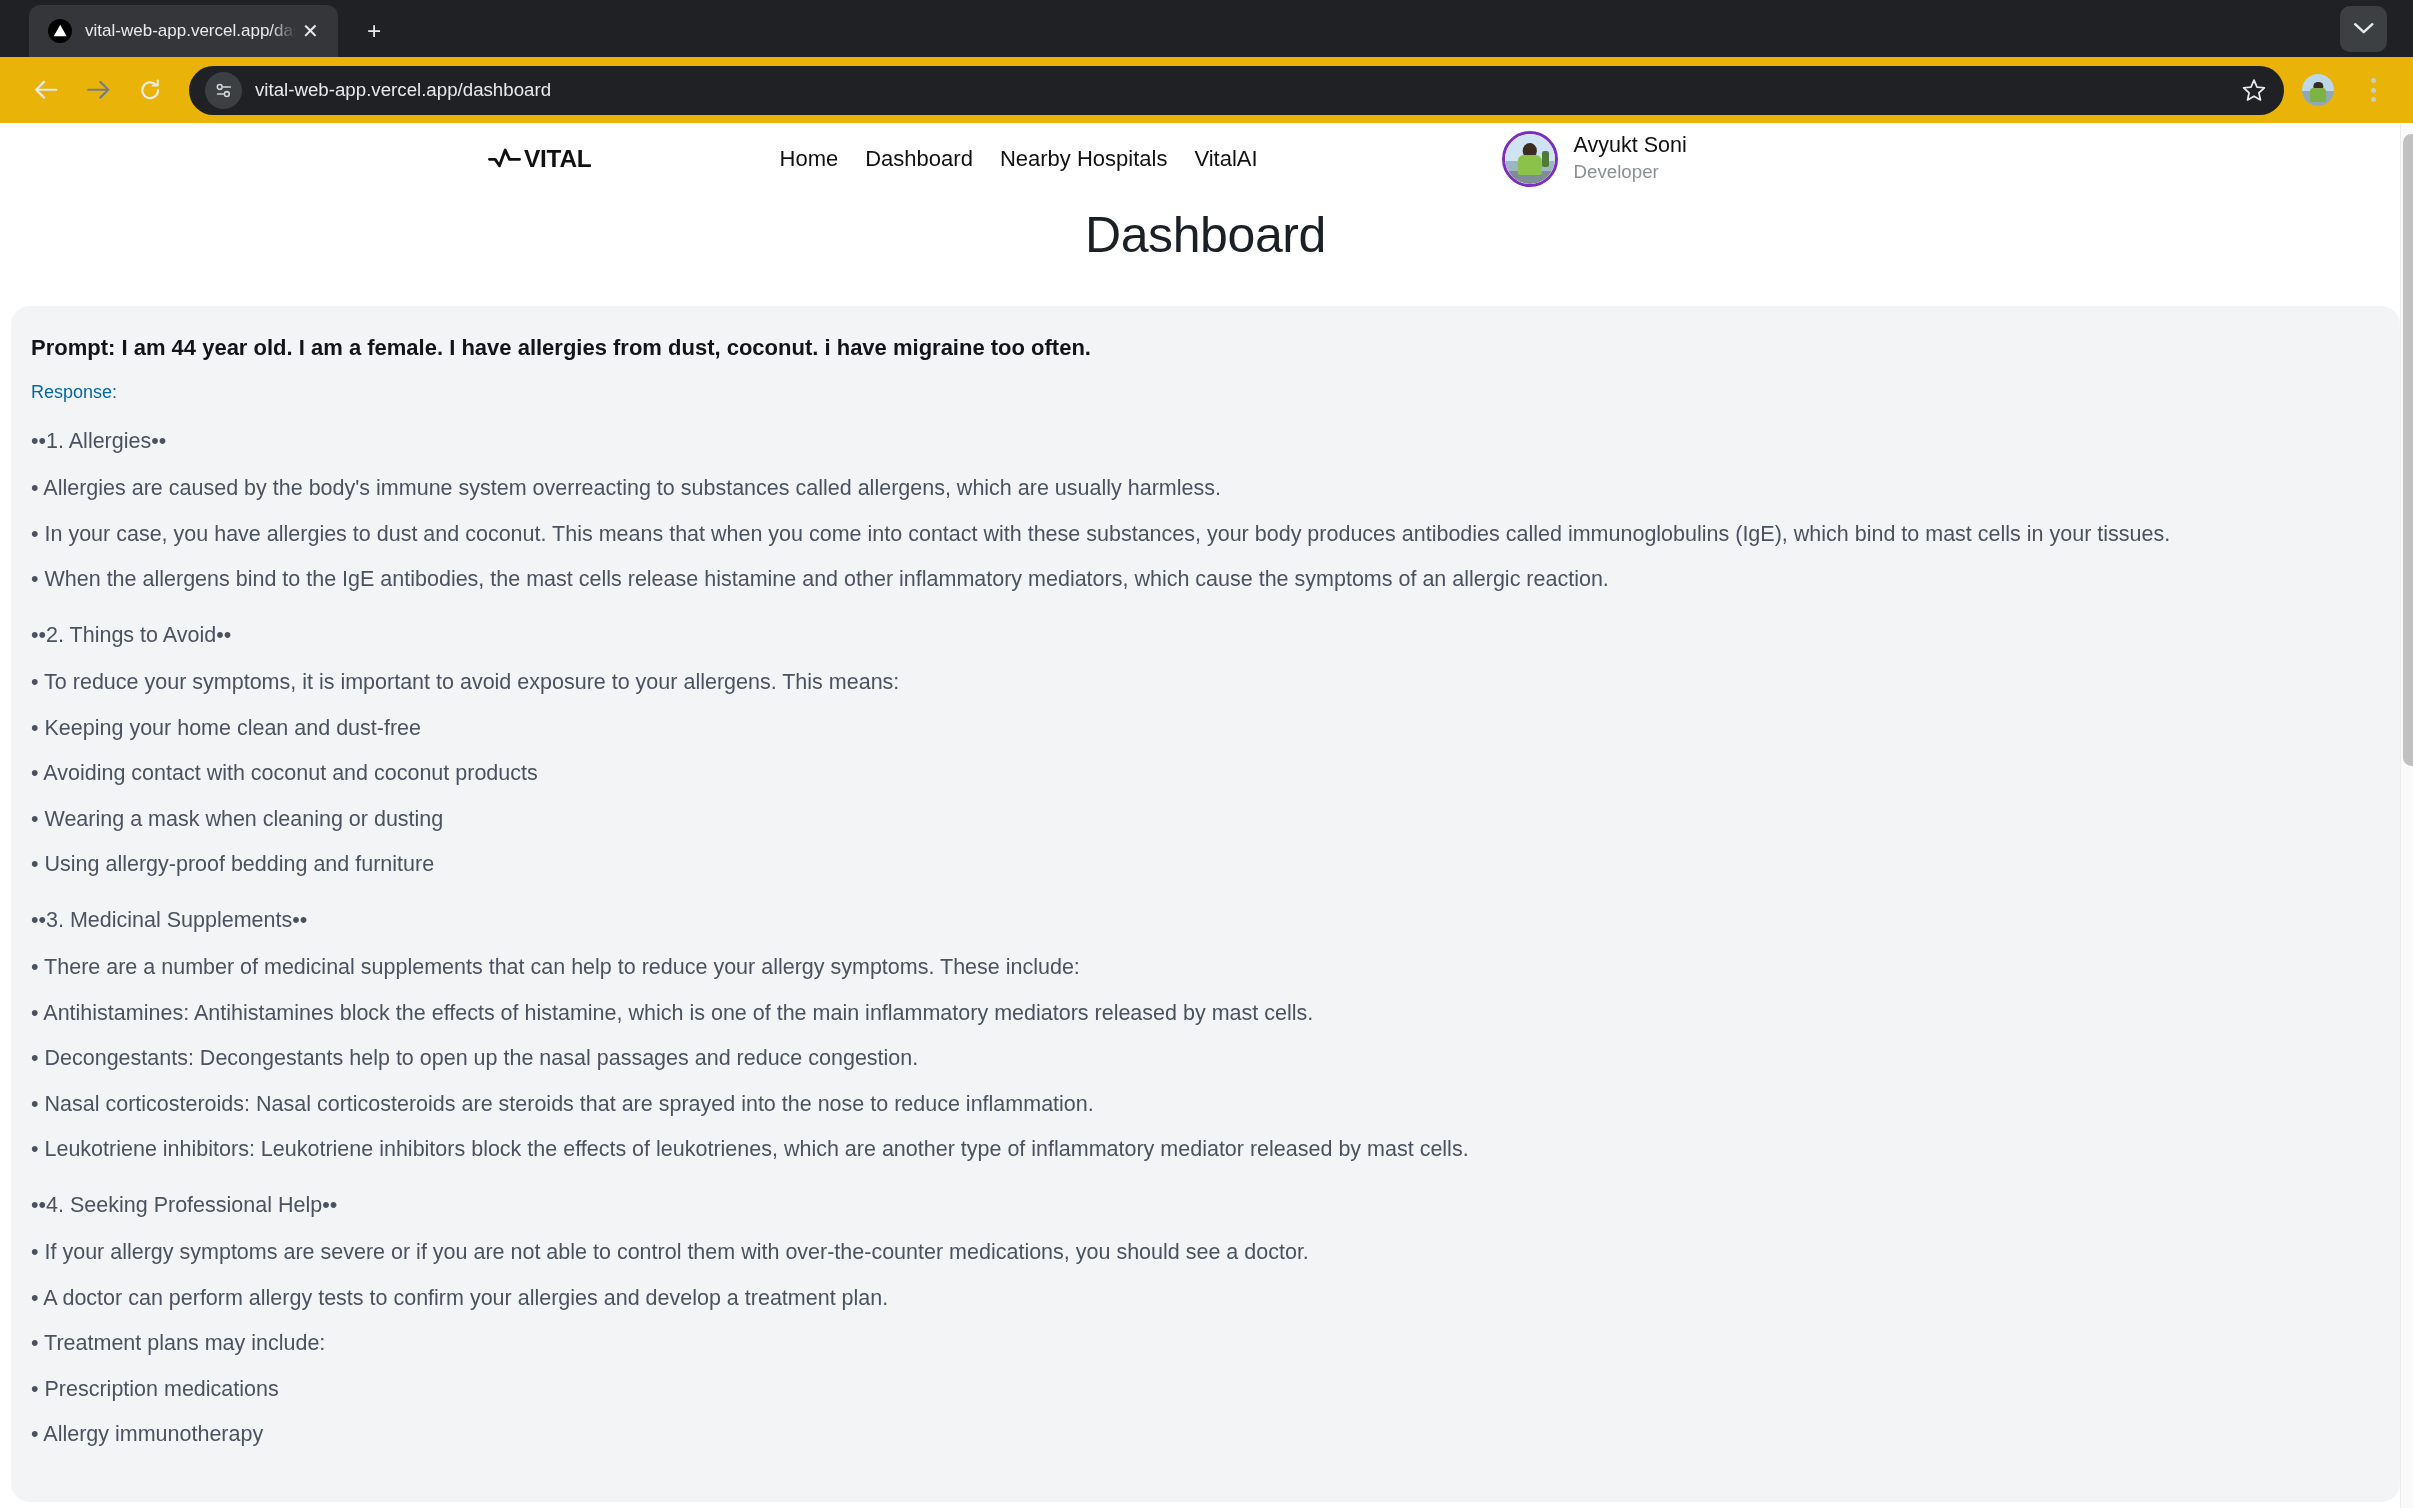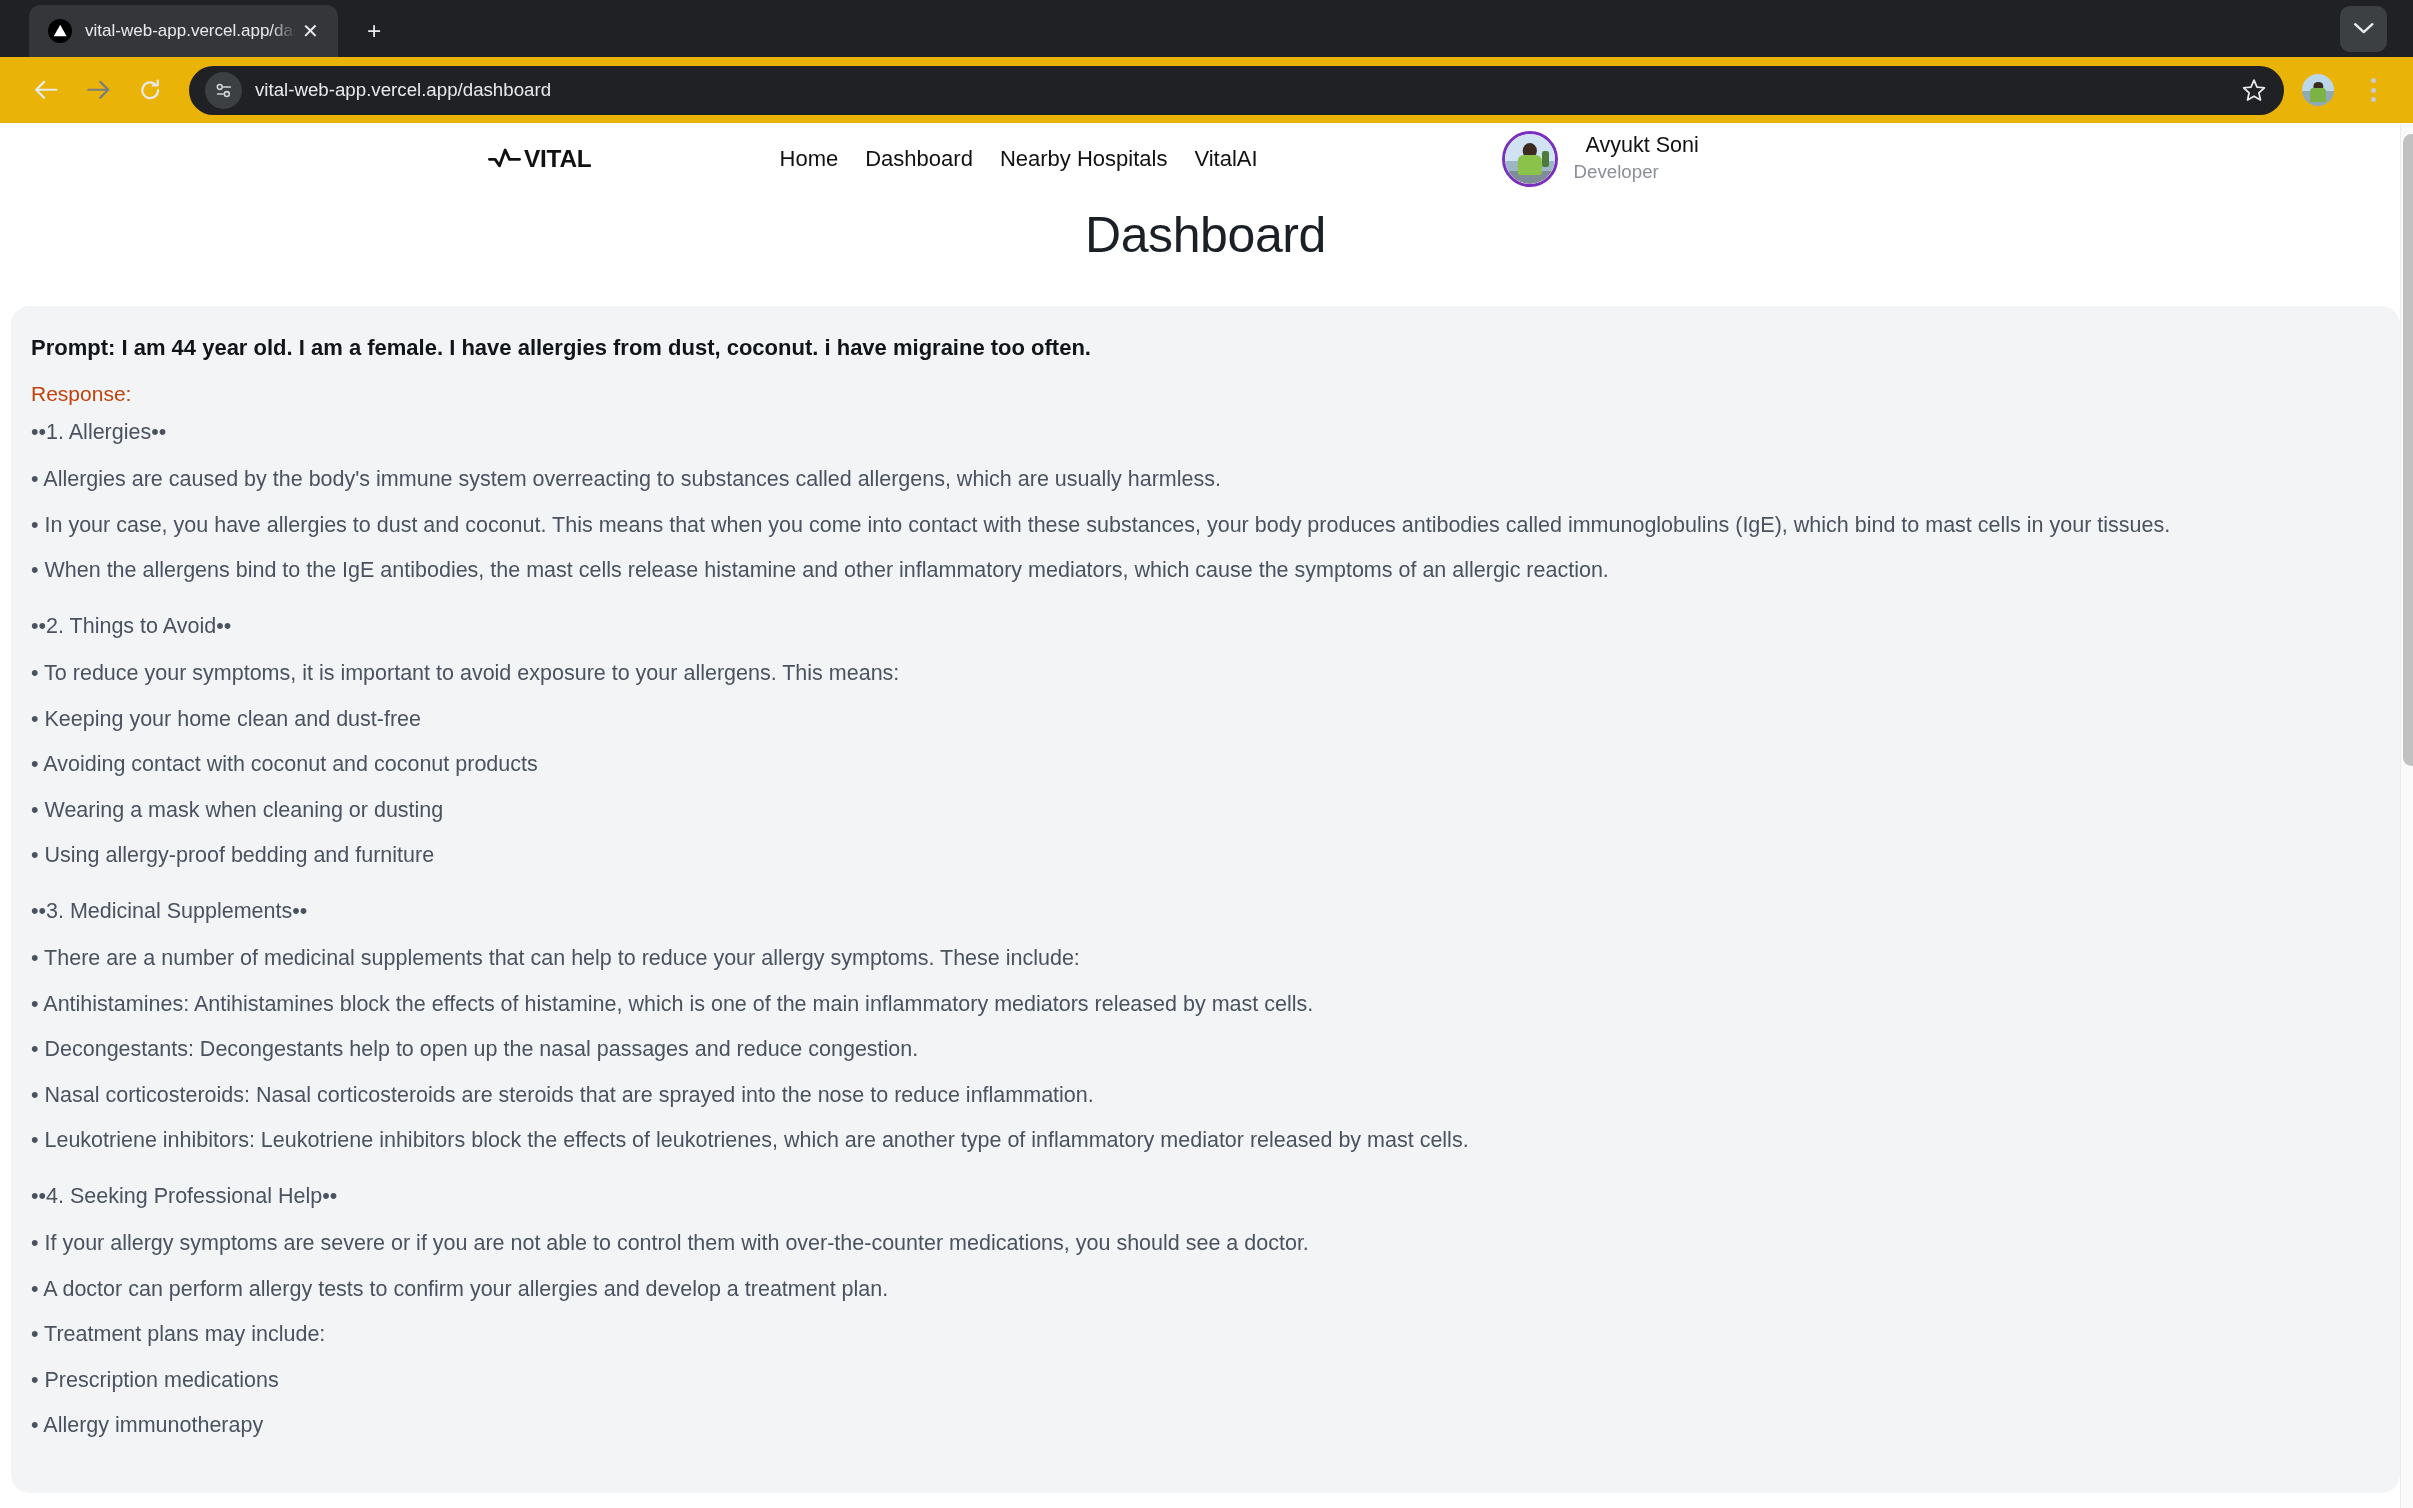--- a/index.html
+++ b/index.html
@@ -149,40 +149,40 @@
     width:14.4px; height:15px; border-radius:50% 50% 45% 45%; background:#3b2b21;
   }
   .avatar-img .body {
     position:absolute; left:50%; top:42%; transform:translateX(-50%);
     width:24.4px; height:20px; border-radius:5.7px 5.7px 2.2px 2.2px; background:#8bc34a;
   }
   .avatar-img .plant {
     position:absolute; right:5.7px; top:34%;
     width:7.2px; height:16px; background:#4e7a3a; border-radius:2.2px;
   }
-  .user-name { font-size: 21.5px; color: #111; line-height: 1.15; margin-left: 12px; }
+  .user-name { font-size: 21.5px; color: #111; line-height: 1.15; }
   .user-role { font-size: 18.7px; color: #8b8f96; line-height: 1.2; margin-top: 2.9px; }
 
   
   .page-title {
     text-align: center; font-size: 50px; font-weight: 400;
     color: #1b2027; margin-top: 13px; letter-spacing: -0.4px;
   }
 
   
   .card {
     margin-top: 42px; width: 2389px;
     background: #f2f4f6; border-radius: 18.7px;
     padding: 29px 29px 40px 20px;
   }
   .prompt-line {
     font-size: 22px; font-weight: 700; color: #111418;
     margin-bottom: 21px;
   }
-  .response-label { font-size: 21px; color: #c2410c; margin-bottom: 14px; }
+  .response-label { font-size: 18px; color: #0369a1; margin-bottom: 26px; }
   .md-head {
     font-size: 21.5px; color: #4a5260; margin: 0 0 24.4px 0;
   }
   .md-line {
     font-size: 21.5px; color: #4a5260; line-height: 1.0; margin-bottom: 16px;
     white-space: nowrap;
     margin-top: 24px;
   }
   .md-gap { height: 16px; }
   .card2 {

